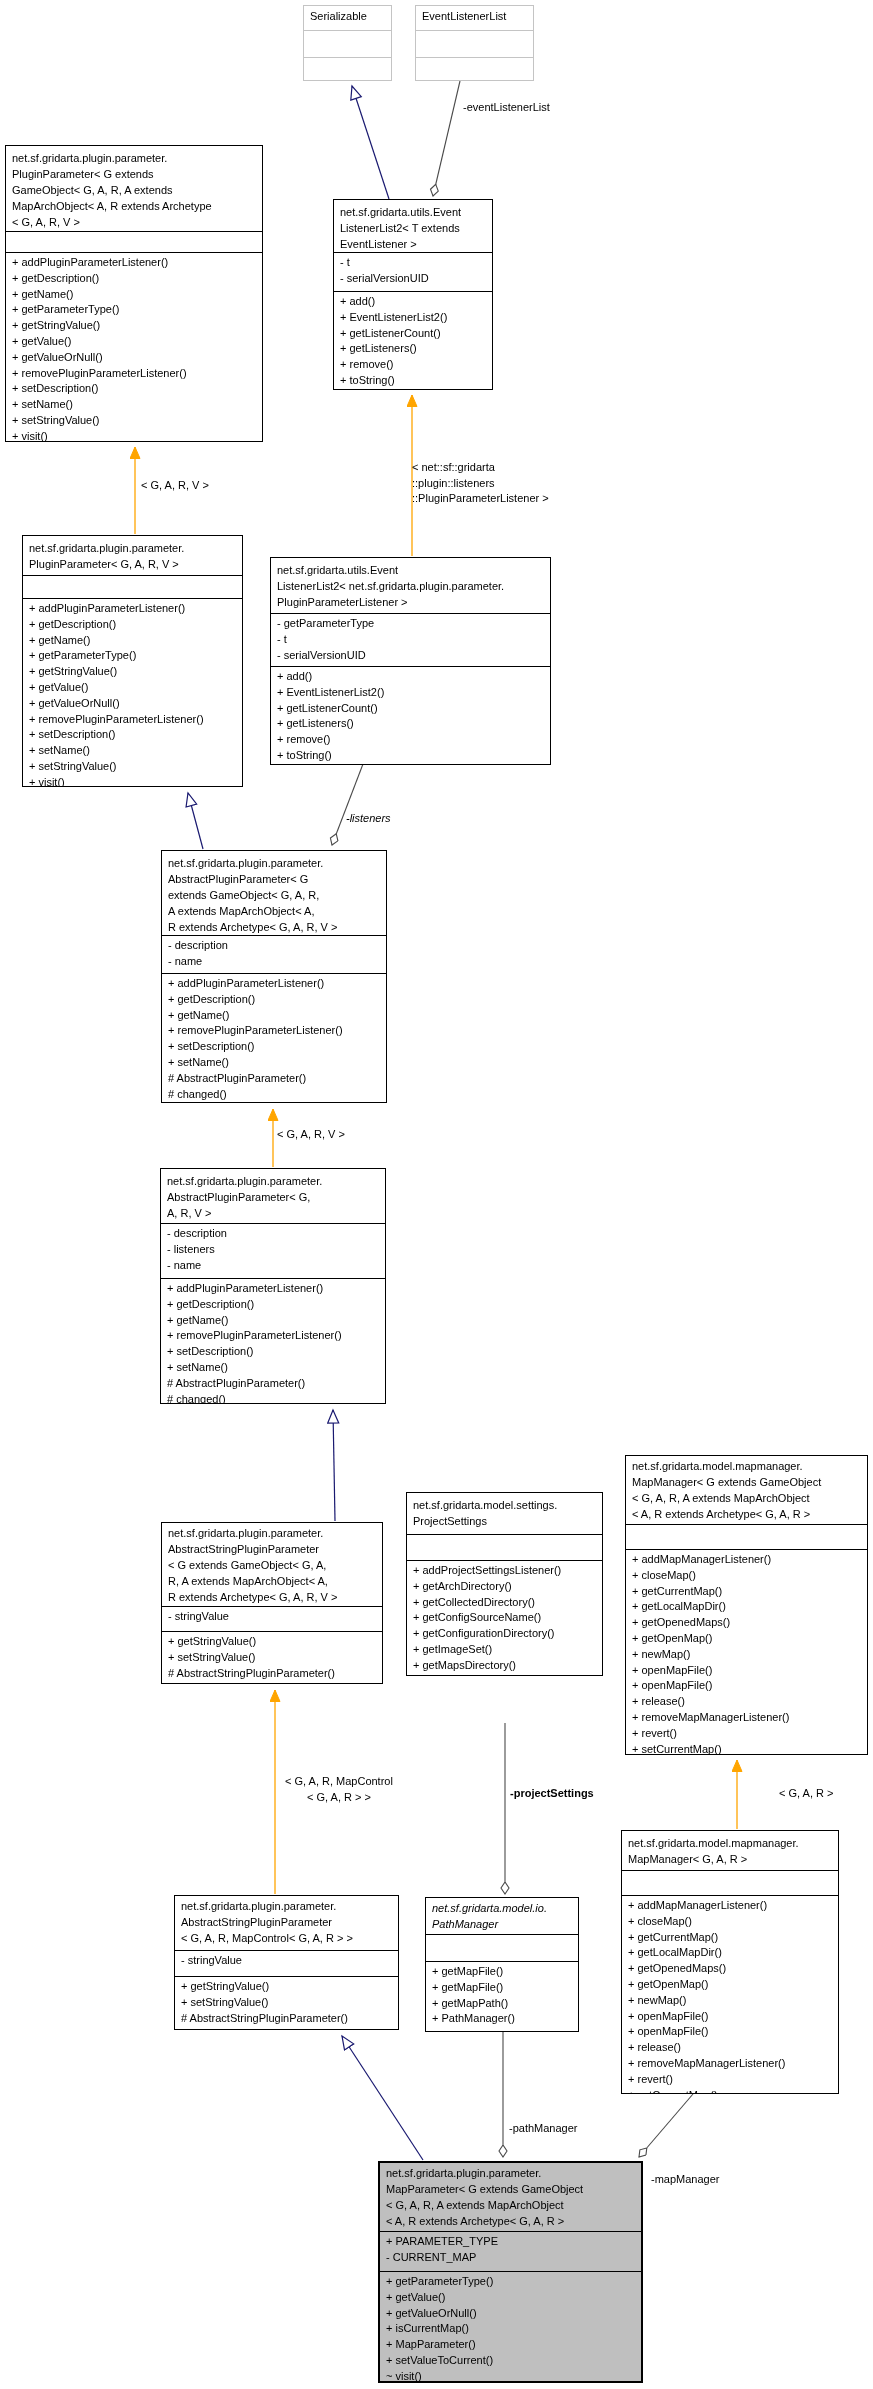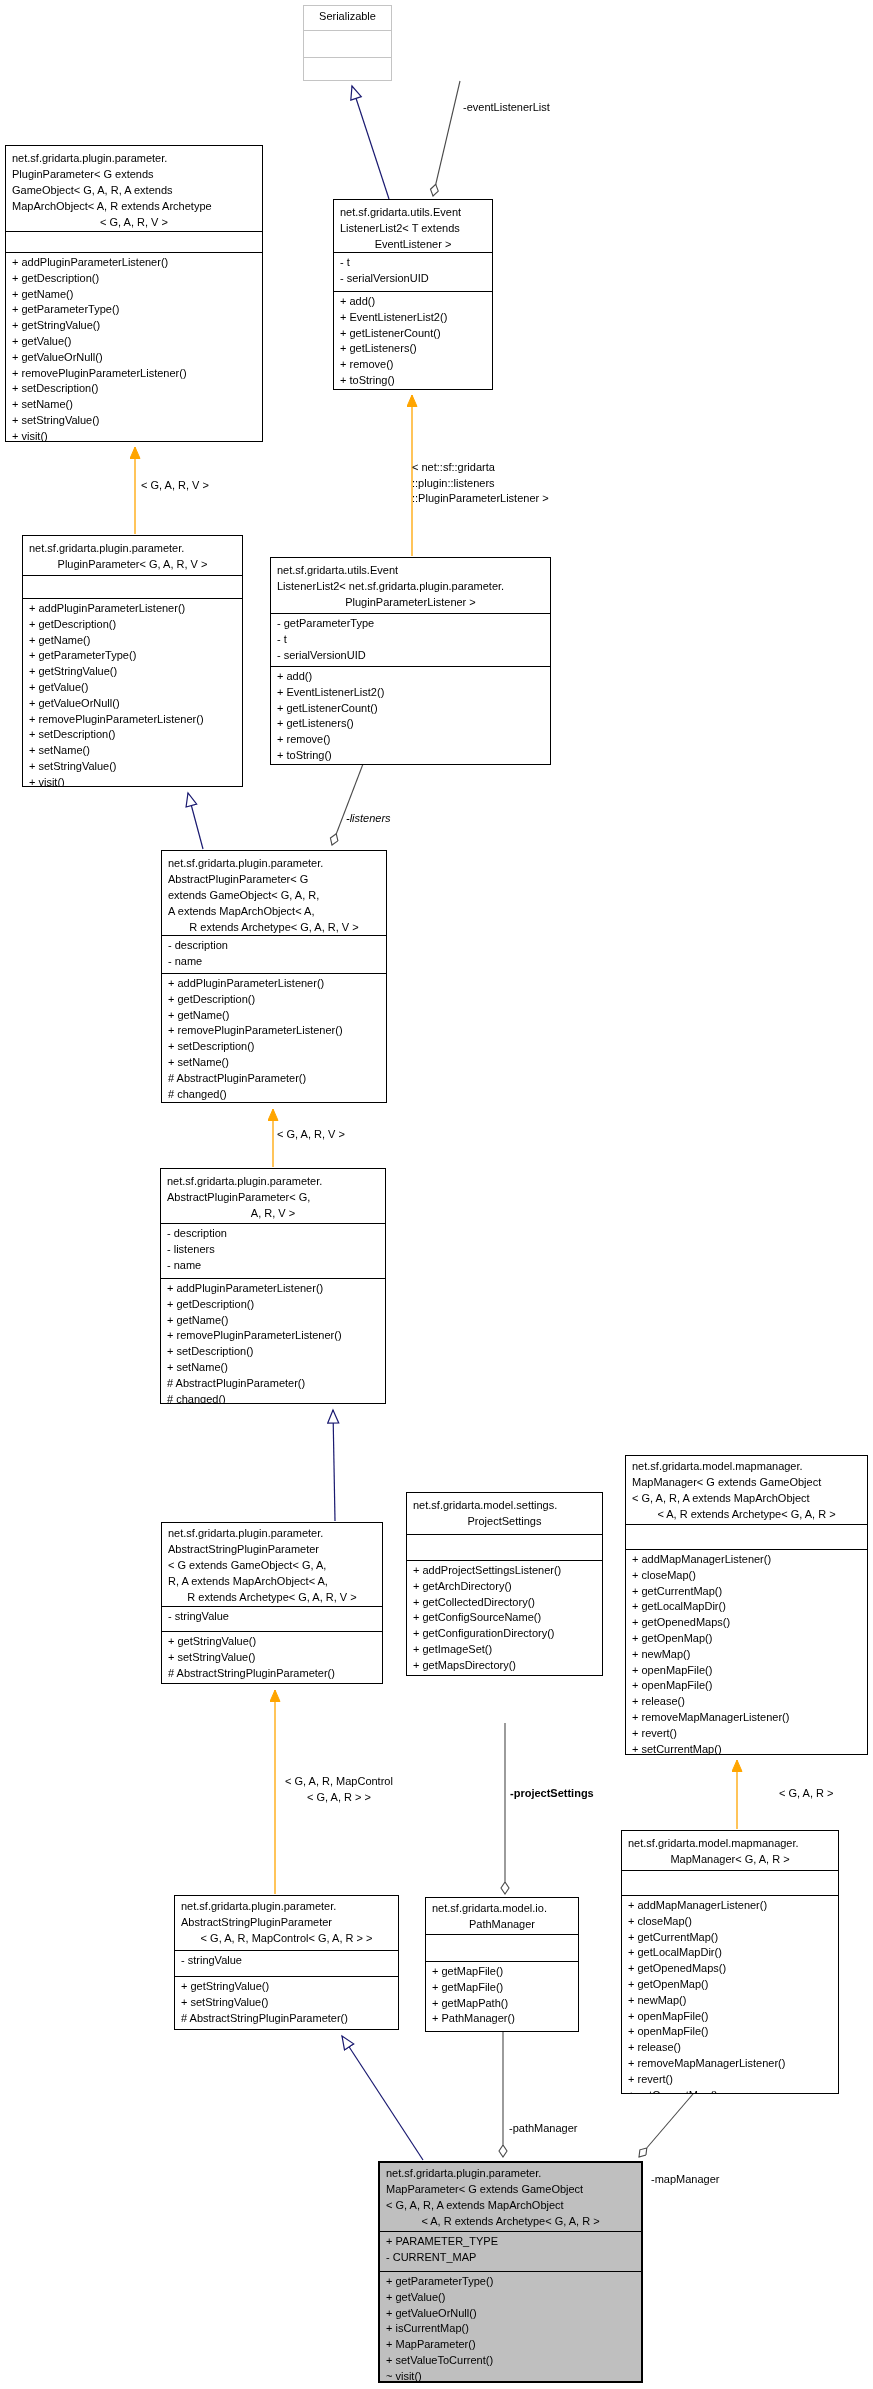--- a/index.html
+++ b/index.html
@@ -8,21 +8,21 @@
   svg#edges{position:absolute;left:0;top:0;width:873px;height:2389px;}
   .uml-box{position:absolute;background:#fff;border:1px solid #000;box-sizing:border-box;
            display:flex;flex-direction:column;font-size:11px;}
   .uml-box.external{border-color:#c4c4c4;}
   .uml-box.highlight{background:#bfbfbf;border:2px solid #000;}
   .sec{box-sizing:border-box;overflow:hidden;padding:2px 6px;}
   .sec+.sec{border-top:1px solid #000;}
   .external .sec+.sec{border-top:1px solid #c4c4c4;}
   .box-title{padding-top:4px;}
   .box-title .line{line-height:16px;text-align:left;white-space:nowrap;}
-  .box-title .line:last-child{text-align:center;}
+  .box-title .line:last-child{text-align:left;}
   .box-attrs .line,.box-methods .line{line-height:15.8px;white-space:nowrap;text-align:left;}
   .box-methods{flex:1;}
   .edge-label{position:absolute;font-size:11px;line-height:15.5px;white-space:nowrap;}
   .edge-label.center{text-align:center;}
 </style>
 </head>
 <body>
 
 <div id="diagram">
 
@@ -56,20 +56,27 @@
   </svg>
 
   <div class="uml-box external" style="left:303px;top:5px;width:89px;height:76px;">
     <div class="sec box-title" style="height:24px;padding-top:2px;">
         <div class="line">Serializable</div>
       </div>
     <div class="sec box-attrs" style="height:27px;"></div>
     <div class="sec box-methods"></div>
   </div>
 
+  <div class="uml-box external" style="left:415px;top:5px;width:119px;height:76px;">
+    <div class="sec box-title" style="height:24px;padding-top:2px;">
+        <div class="line">EventListenerList</div>
+      </div>
+    <div class="sec box-attrs" style="height:27px;"></div>
+    <div class="sec box-methods"></div>
+  </div>
 
   <div class="uml-box" style="left:333px;top:199px;width:160px;height:191px;">
     <div class="sec box-title" style="height:52px;">
         <div class="line">net.sf.gridarta.utils.Event</div>
         <div class="line">ListenerList2&lt; T extends</div>
         <div class="line">EventListener &gt;</div>
       </div>
     <div class="sec box-attrs" style="height:39px;">
         <div class="line">- t</div>
         <div class="line">- serialVersionUID</div>
@@ -273,21 +280,21 @@
         <div class="line">- stringValue</div>
       </div>
     <div class="sec box-methods">
         <div class="line">+ getStringValue()</div>
         <div class="line">+ setStringValue()</div>
         <div class="line"># AbstractStringPluginParameter()</div>
       </div>
   </div>
 
   <div class="uml-box" style="left:425px;top:1897px;width:154px;height:135px;">
-    <div class="sec box-title" style="height:36px;padding-top:2px;">
+    <div class="sec box-title" style="height:36px;padding-top:2px;font-style:italic;">
         <div class="line">net.sf.gridarta.model.io.</div>
         <div class="line">PathManager</div>
       </div>
     <div class="sec box-attrs" style="height:27px;"></div>
     <div class="sec box-methods">
         <div class="line">+ getMapFile()</div>
         <div class="line">+ getMapFile()</div>
         <div class="line">+ getMapPath()</div>
         <div class="line">+ PathManager()</div>
       </div>

